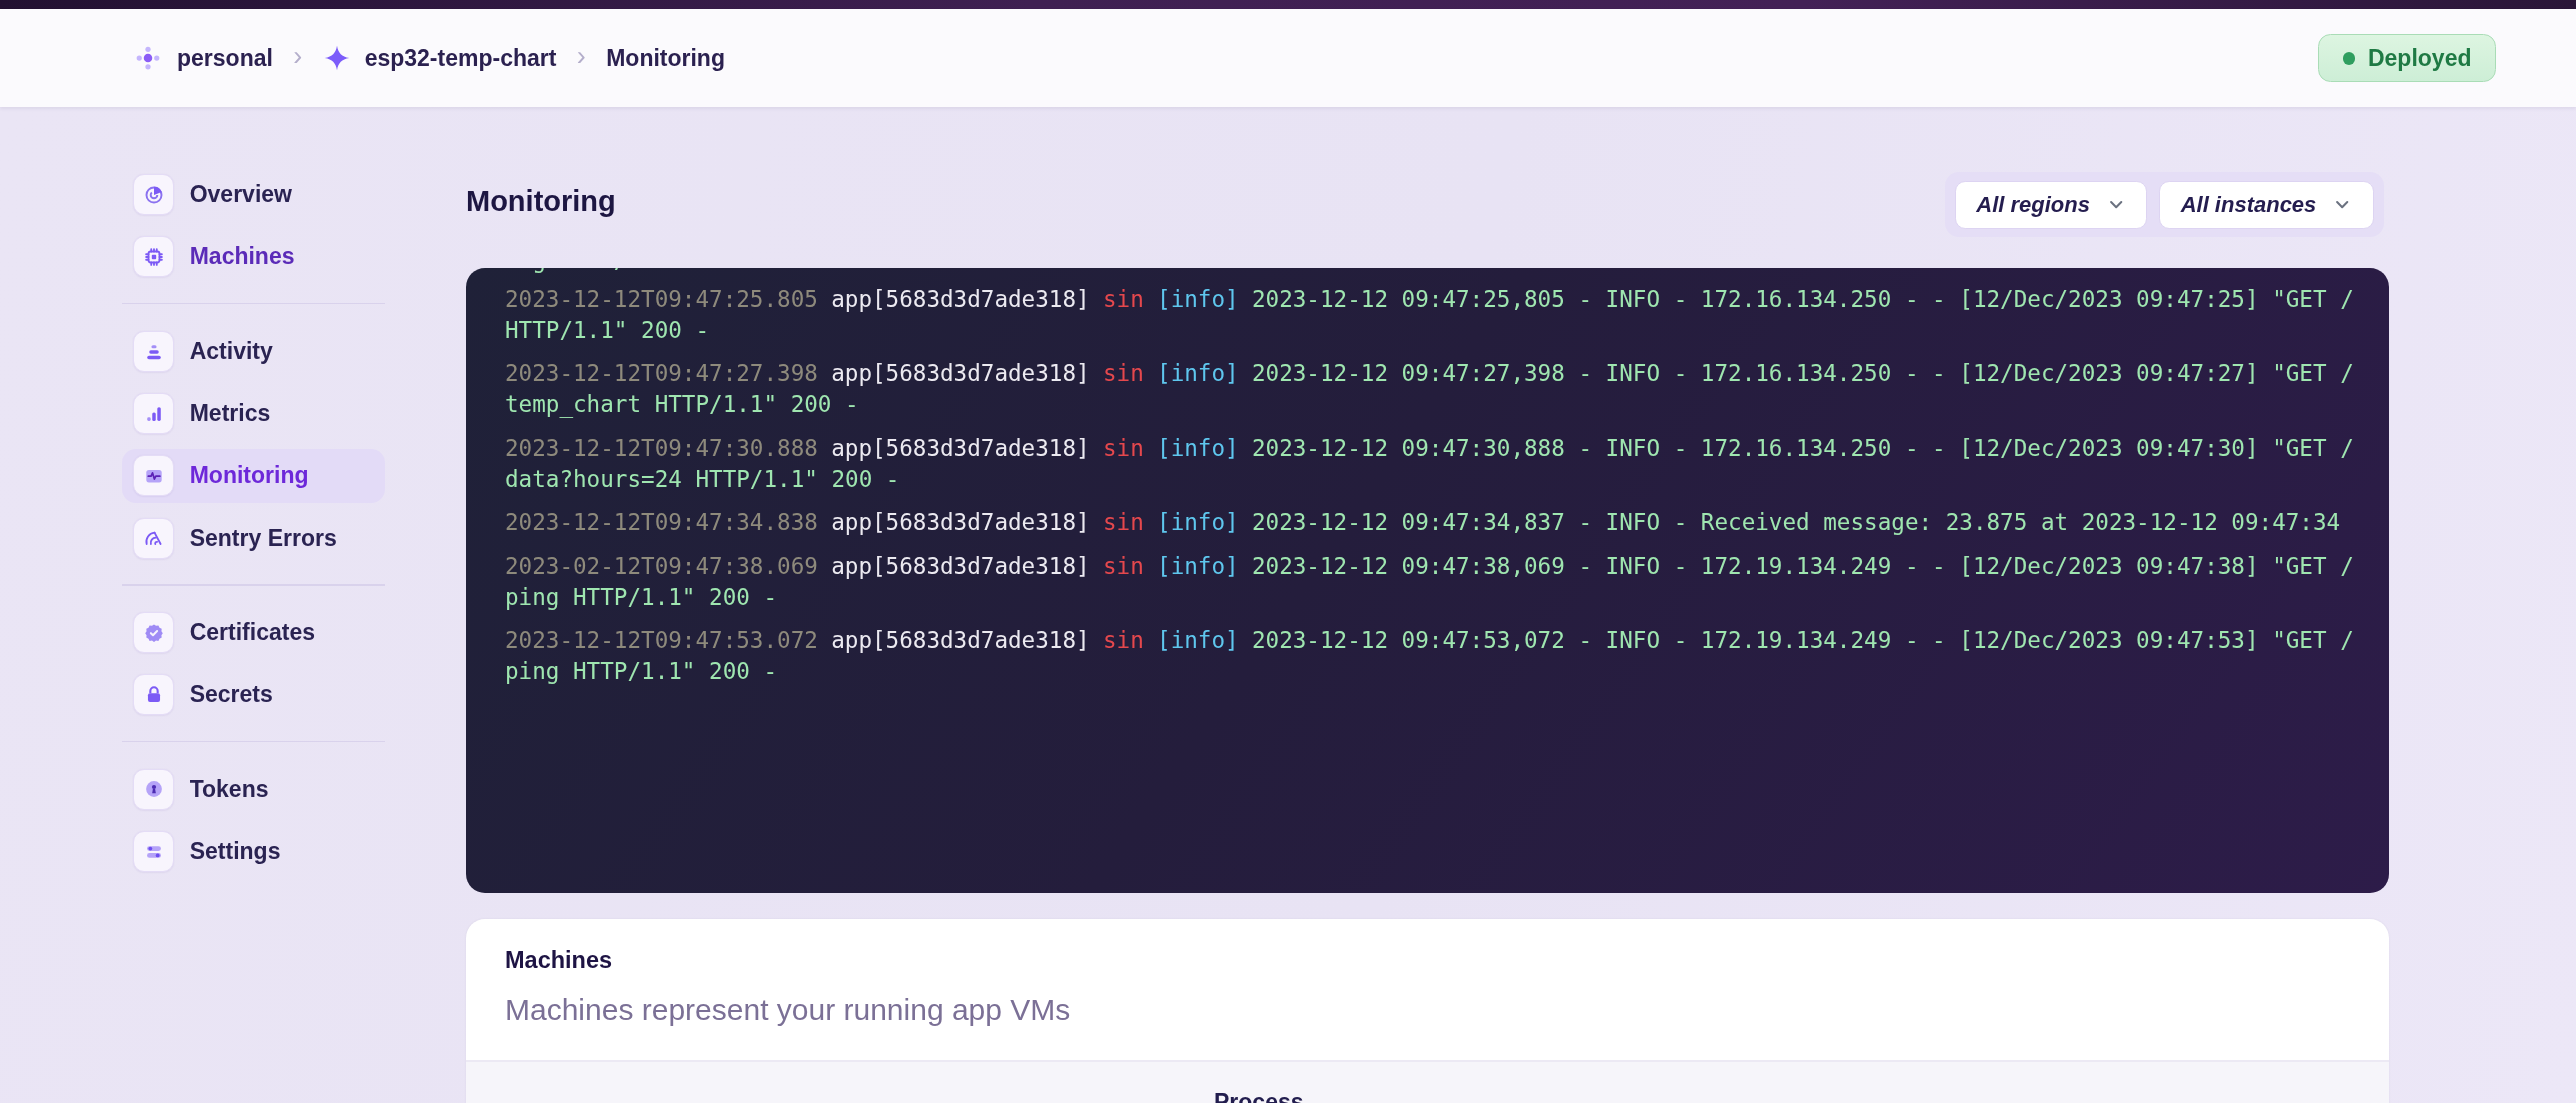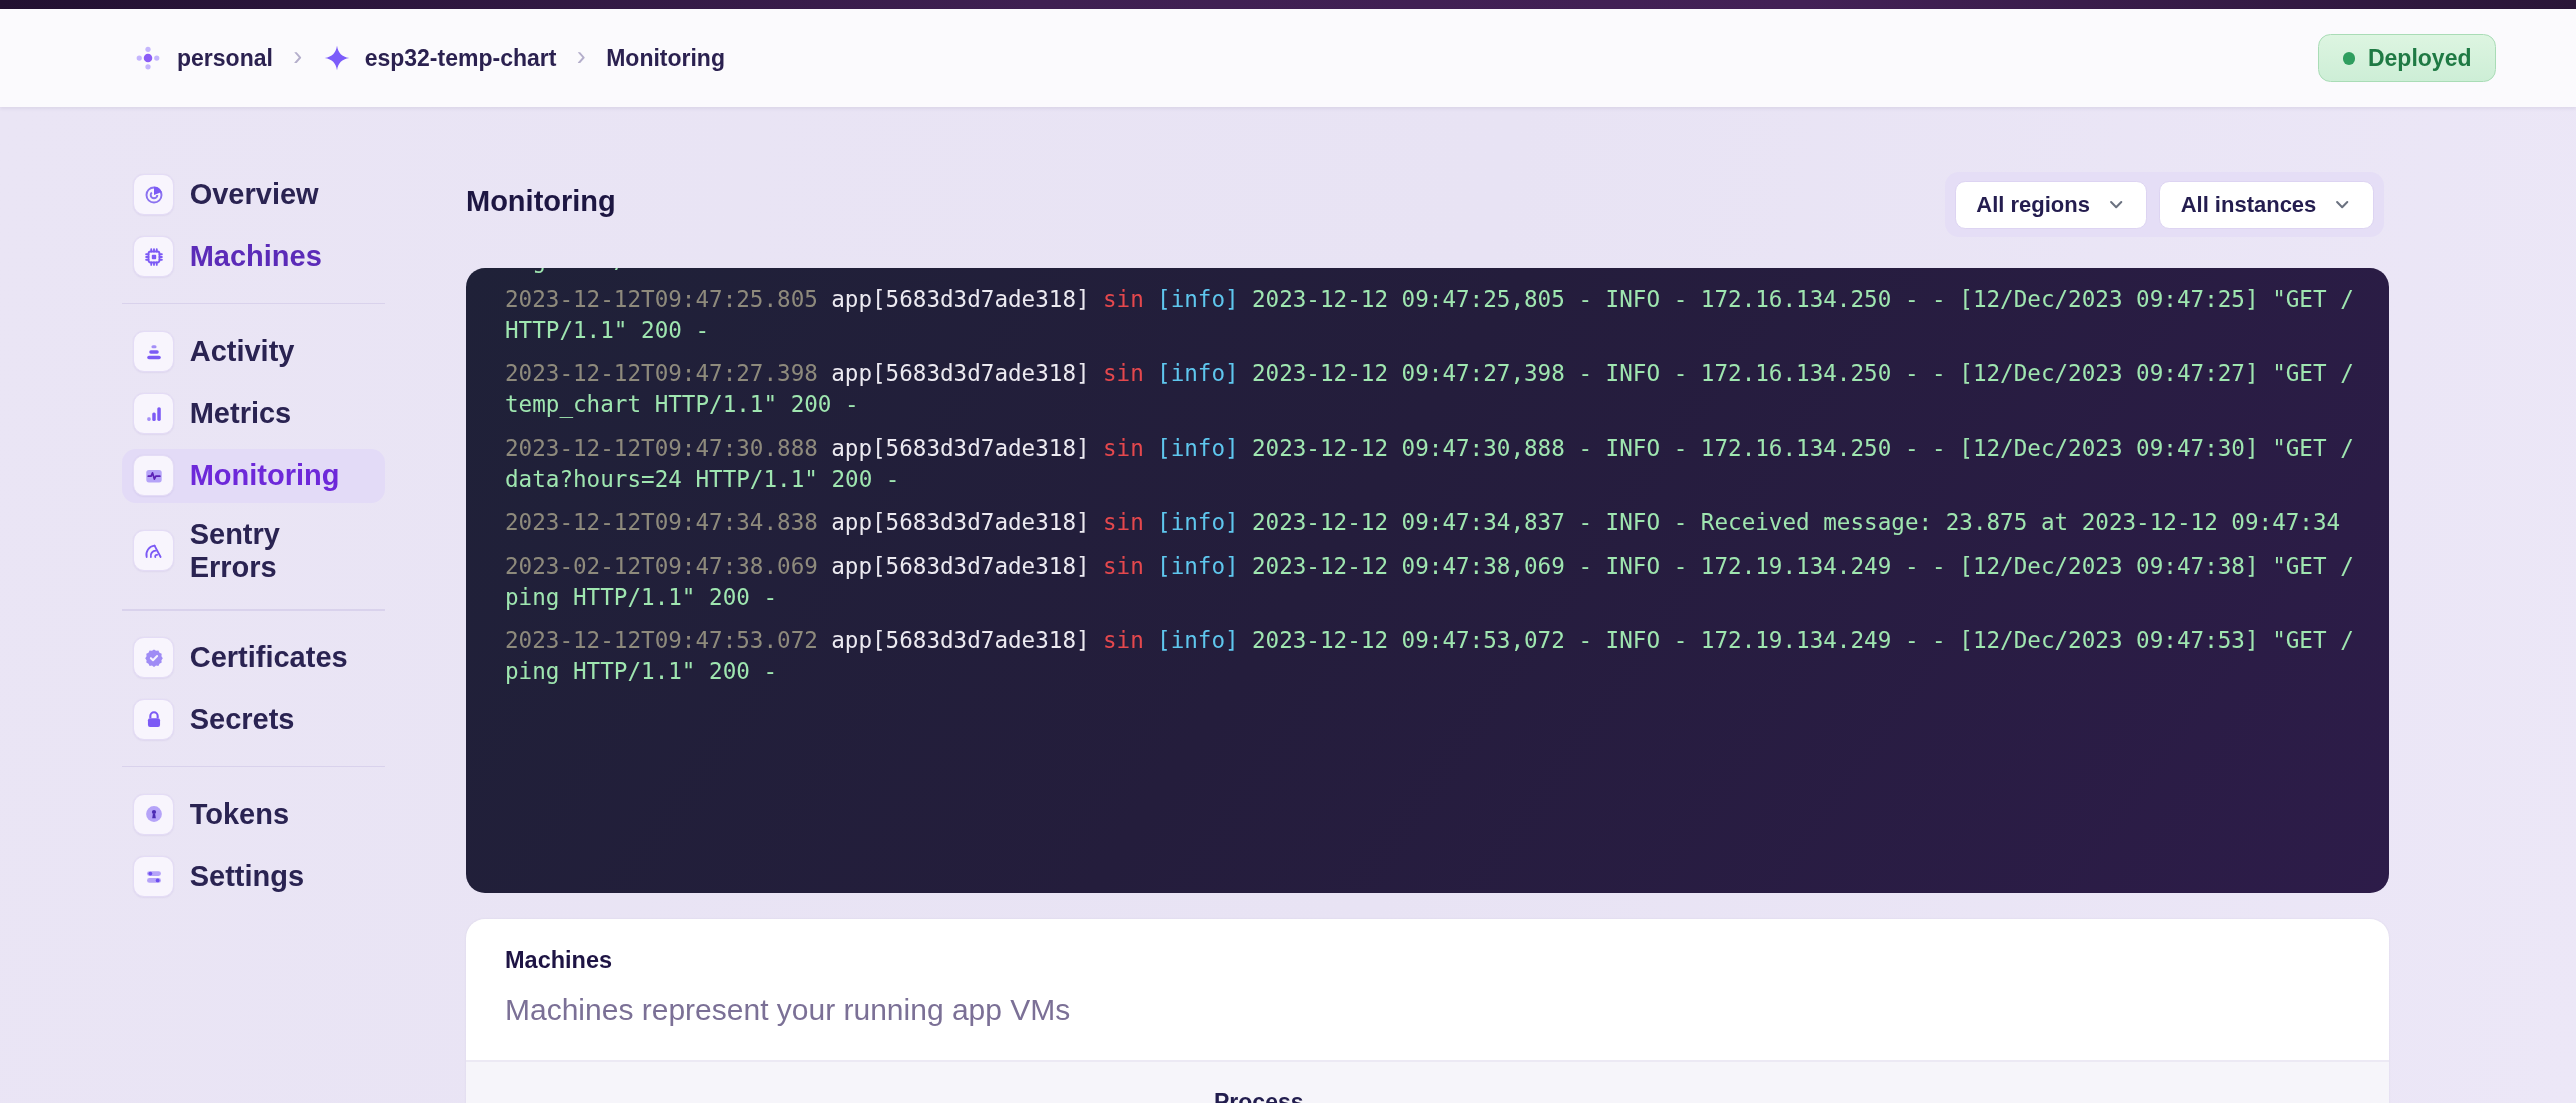--- a/index.html
+++ b/index.html
@@ -24,29 +24,29 @@
     background:linear-gradient(100deg,#eae5f5 0%,#e8e3f4 55%,#ece7f7 100%); overflow:hidden; }
 
   
   .sidebar { position:absolute; left:122px; top:61px; width:263px; }
   .nav-row { display:flex; align-items:center; gap:15.7px; padding:6.3px 11px; border-radius:14px;
     margin-bottom:8.6px; cursor:pointer; }
   .nav-row.active { background:#e3dbf7; }
   .tile { width:41px; height:41px; border-radius:11px; background:#f8f5fd; border:1.2px solid #e4dcf6;
     display:flex; align-items:center; justify-content:center; flex:0 0 41px;
     box-shadow:0 0.8px 1.6px rgba(90,60,160,.08); }
-  .nav-label { font-size:29px; font-weight:600; color:#2a2352; }
+  .nav-label { font-size:23px; font-weight:600; color:#2a2352; }
   .nav-label.violet { color:#5b2bb8; }
   .nav-row.active .nav-label { color:#6d28d9; }
   .nav-divider { height:1.6px; background:#d9d2ec; margin:19px 0 20.4px 0; border:0; }
 
   
   .h1 { position:absolute; left:466px; top:78px; font-size:29px; font-weight:700; color:#1d1642; }
   .filters { position:absolute; right:192px; top:65px; background:#e5def6; border-radius:14px;
-    padding:8.6px 10.2px; display:flex; gap:11.8px; }
+    padding:8.6px 10.2px; display:flex; gap:11.8px;font-style:italic; }
   .select-btn { display:flex; align-items:center; gap:15.7px; background:#ffffff; border:1.2px solid #ddd4f2;
     border-radius:10.2px; height:48px; padding:0 20.4px; font-size:22px; font-weight:600; color:#241d4f; cursor:pointer; }
   .chev { width:20.4px; height:20.4px; }
 
   
   .console { position:absolute; left:466px; top:161px; width:1923px; height:625px;
     background:linear-gradient(125deg,#1f2138 0%,#241d3c 45%,#2d1c49 100%);
     border-radius:19px; padding:0 35px 0 39px; overflow:hidden;
     font-family:"DejaVu Sans Mono", monospace; font-size:22.6px; line-height:31px; }
   .log-clip { height:11px; overflow:hidden; margin-bottom:4.7px; }

